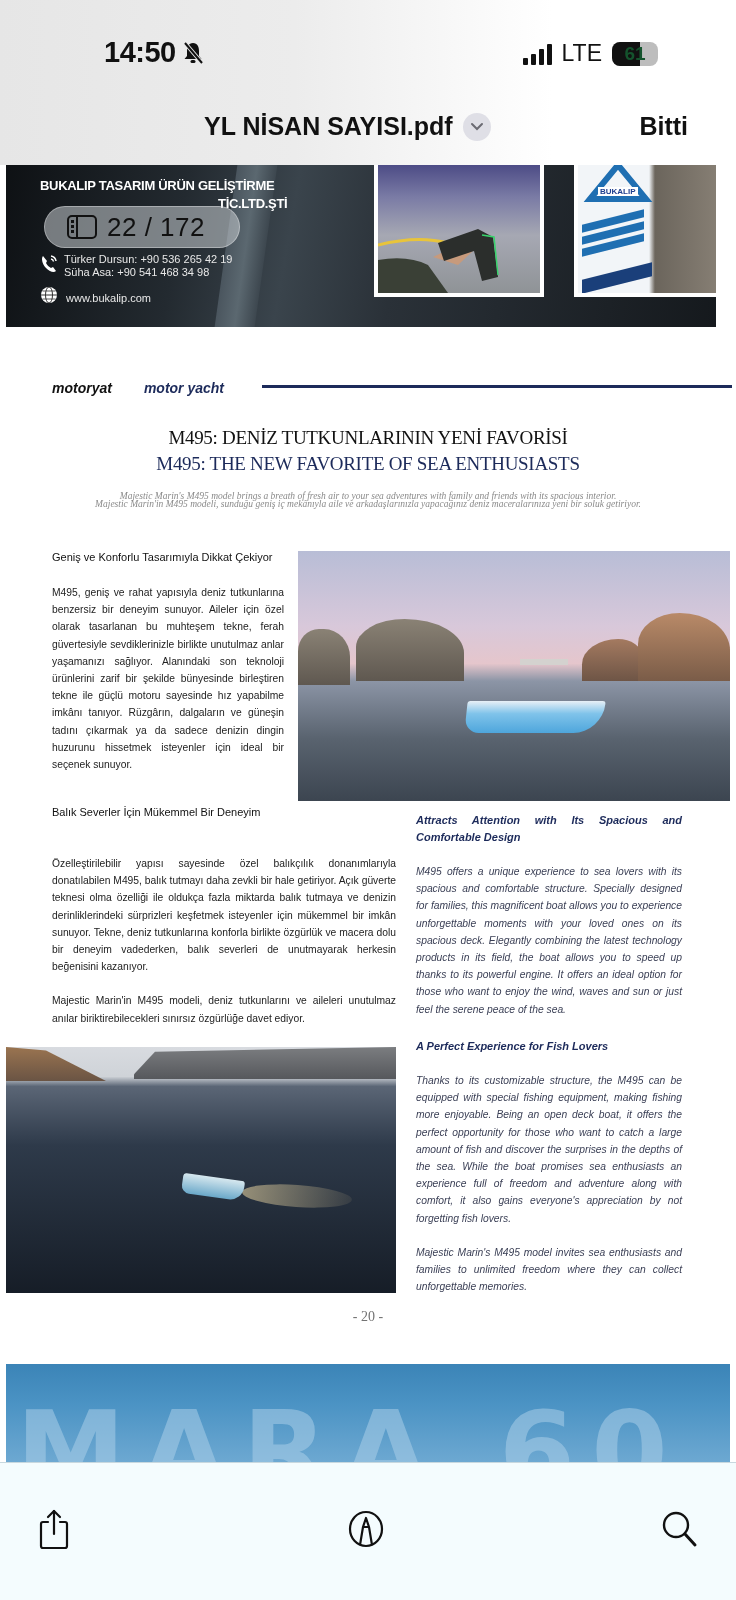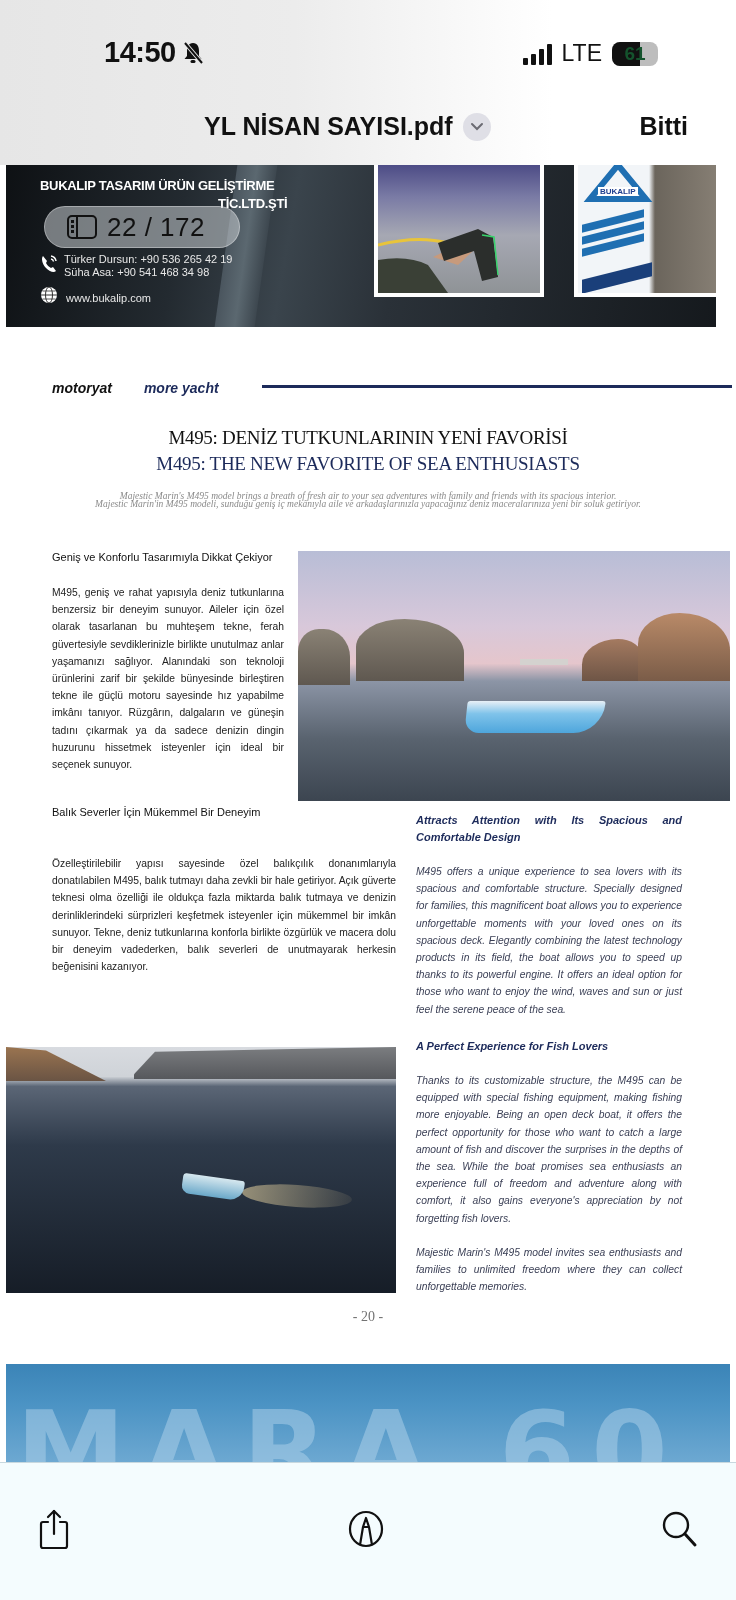--- a/index.html
+++ b/index.html
@@ -179,41 +179,42 @@
   </div>
 </div>
 
 <div class="page-pill">
   <span class="sidebar-ico"></span>
   <span class="page-count">22 / 172</span>
 </div>
 
 <div class="header-row">
   <span class="hdr-tr">motoryat</span>
-  <span class="hdr-en">more yacht</span>
+  <span class="hdr-en">motor yacht</span>
   <div class="hdr-rule"></div>
 </div>
 
 <div class="title-tr">M495: DENİZ TUTKUNLARININ YENİ FAVORİSİ</div>
 <div class="title-en">M495: THE NEW FAVORITE OF SEA ENTHUSIASTS</div>
 <div class="lead lead-tr">Majestic Marin'in M495 modeli, sunduğu geniş iç mekânıyla aile ve arkadaşlarınızla yapacağınız deniz maceralarınıza yeni bir soluk getiriyor.</div>
 <div class="lead lead-en">Majestic Marin's M495 model brings a breath of fresh air to your sea adventures with family and friends with its spacious interior.</div>
 
 <div class="col-left" style="top:547px">
   <div class="h-tr">Geniş ve Konforlu Tasarımıyla Dikkat Çekiyor</div>
   <div style="height:17px"></div>
   <div>M495, geniş ve rahat yapısıyla deniz tutkunlarına benzersiz bir deneyim sunuyor. Aileler için özel olarak tasarlanan bu muhteşem tekne, ferah güvertesiyle sevdiklerinizle birlikte unutulmaz anlar yaşamanızı sağlıyor. Alanındaki son teknoloji ürünlerini zarif bir şekilde bünyesinde birleştiren tekne ile güçlü motoru sayesinde hız yapabilme imkânı tanıyor. Rüzgârın, dalgaların ve güneşin tadını çıkarmak ya da sadece denizin dingin huzurunu hissetmek isteyenler için ideal bir seçenek sunuyor.</div>
 </div>
 
 <div class="col-left" style="top:802px">
   <div class="h-tr">Balık Severler İçin Mükemmel Bir Deneyim</div>
 </div>
 <div class="wide-left" style="top:855px">
   <div>Özelleştirilebilir yapısı sayesinde özel balıkçılık donanımlarıyla donatılabilen M495, balık tutmayı daha zevkli bir hale getiriyor. Açık güverte teknesi olma özelliği ile oldukça fazla miktarda balık tutmaya ve denizin derinliklerindeki sürprizleri keşfetmek isteyenler için mükemmel bir imkân sunuyor. Tekne, deniz tutkunlarına konforla birlikte özgürlük ve macera dolu bir deneyim vadederken, balık severleri de unutmayarak herkesin beğenisini kazanıyor.</div>
   <div style="height:17px"></div>
+  <div>Majestic Marin'in M495 modeli, deniz tutkunlarını ve aileleri unutulmaz anılar biriktirebilecekleri sınırsız özgürlüğe davet ediyor.</div>
 </div>
 
 <div class="photo-rocks">
   <div class="rock" style="left:0;top:78px;width:52px;height:56px;border-radius:40% 50% 0 0"></div>
   <div class="rock" style="left:58px;top:68px;width:108px;height:62px;border-radius:45% 55% 0 0"></div>
   <div class="rock" style="left:284px;top:88px;width:60px;height:42px;border-radius:60% 40% 0 0;background:linear-gradient(180deg,#a47a60,#6e5546)"></div>
   <div class="rock" style="left:340px;top:62px;width:92px;height:68px;border-radius:50% 60% 0 0;background:linear-gradient(180deg,#b98a68,#7a5c48)"></div>
   <div class="boat-canopy"></div>
   <div class="boat-hull"></div>
 </div>

